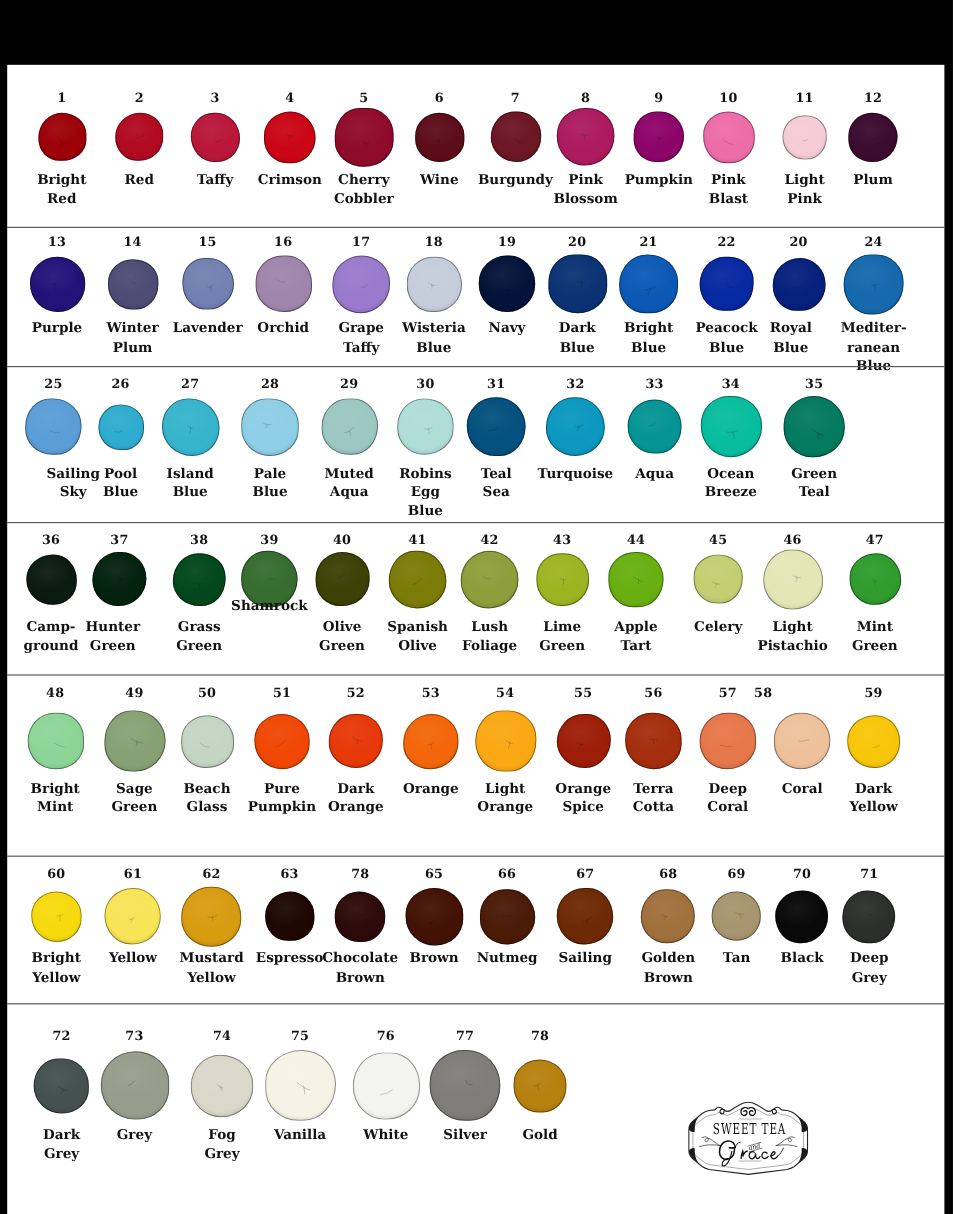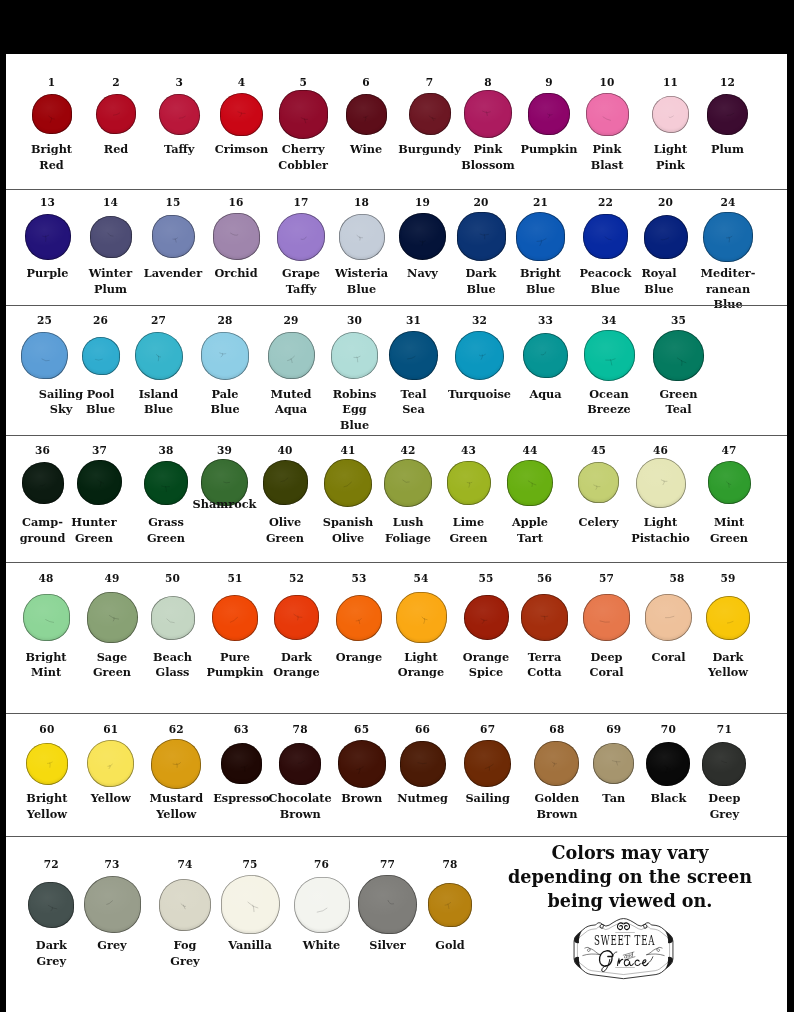--- a/index.html
+++ b/index.html
@@ -731,21 +731,21 @@
           <div class="sw" style="background:#E6774B;border-radius:51% 46% 54% 51% / 52% 48% 47% 50%">
             <svg class="crease" viewBox="0 0 100 100" preserveAspectRatio="none">
               <g fill="none" stroke="rgba(0,0,0,0.22)" stroke-width="1.3" stroke-linecap="round">
                 <path d="M36.3 57.4 Q47.8 61.3 56.1 59.7"></path>
               </g>
             </svg>
           </div>
         </div>
         <div class="lbl" style="left:600.5px;top:596px">Deep
 Coral</div>
-        <div class="num" style="left:671px;top:518.6px">58</div>
+        <div class="num" style="left:630px;top:518.6px">58</div>
         <div class="swwrap" style="left:639px;top:540px;width:47px;height:47px">
           <div class="sw" style="background:#EEC19B;border-radius:47% 50% 53% 48% / 47% 50% 51% 46%">
             <svg class="crease" viewBox="0 0 100 100" preserveAspectRatio="none">
               <g fill="none" stroke="rgba(0,0,0,0.22)" stroke-width="1.3" stroke-linecap="round">
                 <path d="M43.5 50.5 Q51.8 51.6 61.5 47.6"></path>
               </g>
             </svg>
           </div>
         </div>
         <div class="lbl" style="left:662.5px;top:596px">Coral</div>
@@ -986,23 +986,20 @@
             <svg class="crease" viewBox="0 0 100 100" preserveAspectRatio="none">
               <g fill="none" stroke="rgba(0,0,0,0.22)" stroke-width="1.3" stroke-linecap="round">
                 <path d="M38.8 50.7 Q43.4 51.4 51.7 44.3"></path>
                 <path d="M45.3 47.5 Q46.8 51.5 47.6 58.0"></path>
               </g>
             </svg>
           </div>
         </div>
         <div class="lbl" style="left:444px;top:884.4px">Gold</div>
       </div>
-    <div id="note" style="left: 624px; top: 787.4px;">Colors may vary
-depending on the screen
-being viewed on.</div>
     <div id="logo" style="left: 565.7px; top: 863.6px; width: 103px; height: 64px;">
 <svg width="103" height="64" viewBox="0 0 200 116" preserveAspectRatio="none" xmlns="http://www.w3.org/2000/svg">
  <path d="M4 42 Q4 35 10 30 L26 17.5 Q31 14.5 37 13.5 L46 12.5 Q52 5 59 11.5 Q66 17 72 13 Q80 8 87 4.5 Q94 1 100 1 Q106 1 113 4.5 Q120 8 128 13 Q134 17 141 11.5 Q148 5 154 12.5 L163 13.5 Q169 14.5 174 17.5 L190 30 Q196 35 196 42 L196 74 Q196 81 190 86 L174 98.5 Q169 101.5 163 102.5 L100 110 L37 102.5 Q31 101.5 26 98.5 L10 86 Q4 81 4 74 Z" fill="#ffffff" stroke="#232323" stroke-width="1.7"></path>
  <path d="M10.5 43.5 Q10.5 38.5 15 34.5 L30 23.5 Q33.5 21.5 38.5 20.5 L47.5 19.5 Q53 13 59.5 18.5 Q65.5 23 71 19.5 Q80 14.5 87 11.5 Q93.5 8.5 100 8.5 Q106.5 8.5 113 11.5 Q120 14.5 129 19.5 Q134.5 23 140.5 18.5 Q147 13 152.5 19.5 L161.5 20.5 Q166.5 21.5 170 23.5 L185 34.5 Q189.5 38.5 189.5 43.5 L189.5 72.5 Q189.5 77.5 185 81.5 L170 92.5 Q166.5 94.5 161.5 95.5 L100 102.5 L38.5 95.5 Q33.5 94.5 30 92.5 L15 81.5 Q10.5 77.5 10.5 72.5 Z" fill="none" stroke="#707070" stroke-width="0.9"></path>
  <path d="M4 42 Q4 35.5 10 30.5 L19.5 23 Q12.5 32.5 13.5 45.5 Q7.5 47 4 42Z" fill="#1a1a1a"></path>
  <path d="M196 42 Q196 35.5 190 30.5 L180.5 23 Q187.5 32.5 186.5 45.5 Q192.5 47 196 42Z" fill="#1a1a1a"></path>
  <path d="M4 74 Q4 80.5 10 85.5 L19.5 93 Q12.5 83.5 13.5 70.5 Q7.5 69 4 74Z" fill="#1a1a1a"></path>
  <path d="M196 74 Q196 80.5 190 85.5 L180.5 93 Q187.5 83.5 186.5 70.5 Q192.5 69 196 74Z" fill="#1a1a1a"></path>
  <g fill="none" stroke="#141414" stroke-width="2.1" stroke-linecap="round">
    <path d="M99 10.5 C96 8.2 92 8.6 89.6 11.6 C87 14.9 88.3 19.5 92 20.7 C95.2 21.7 98.2 19.6 98 16.6 C97.8 13.8 94.6 12.6 92.8 14.6"></path>

